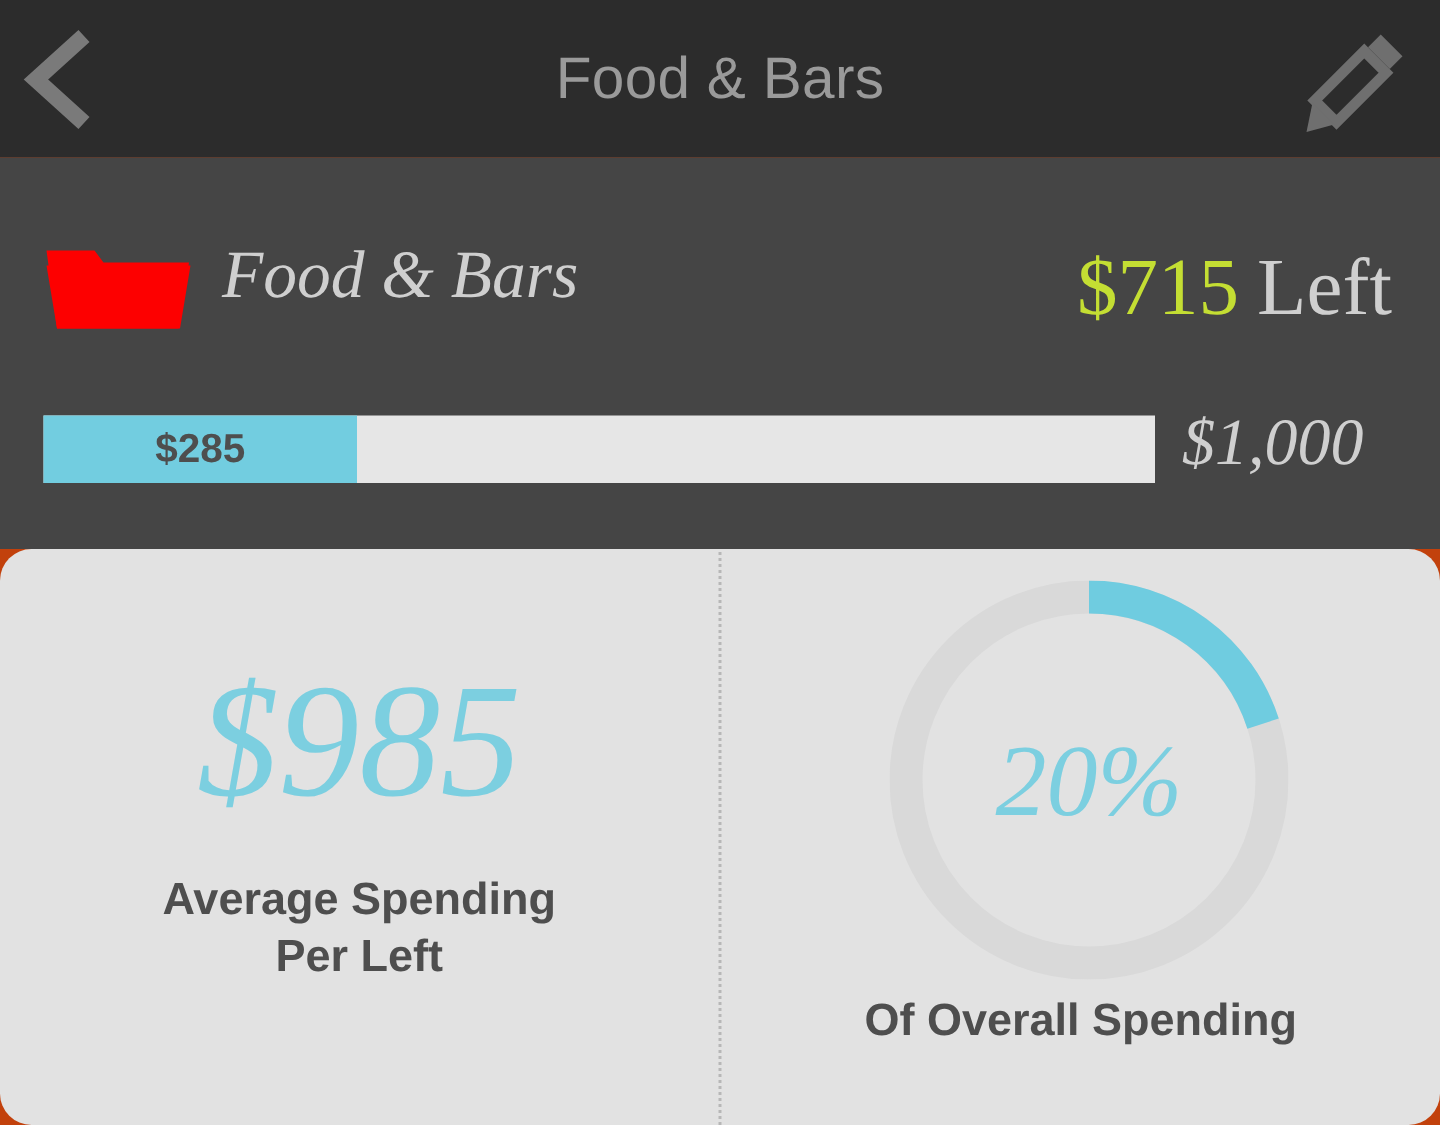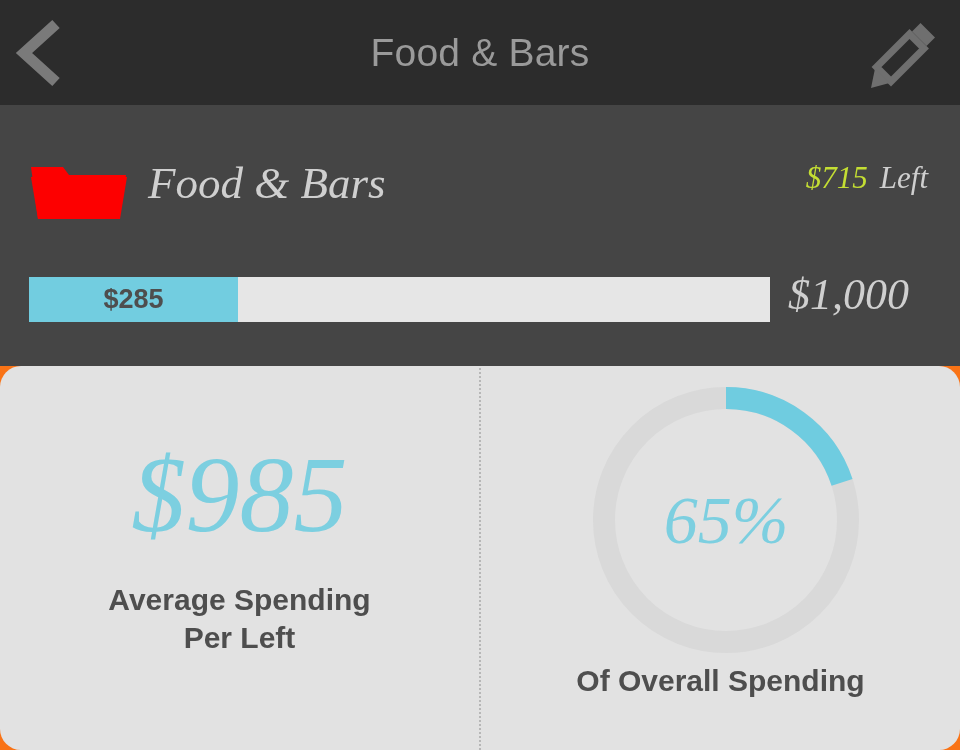--- a/index.html
+++ b/index.html
@@ -5,21 +5,21 @@
   html, body {
     margin: 0;
     padding: 0;
     background: #e2e2e2;
   }
   #app {
     position: relative;
     width: 960px;
     height: 750px;
     overflow: hidden;
-    background: #f97316;
+    background: #c2410c;
     font-family: "Liberation Sans", sans-serif;
     -webkit-font-smoothing: antialiased;
   }
 
   
   .navbar {
     position: absolute;
     left: 0; top: 0;
     width: 960px;
     height: 105px;
@@ -72,22 +72,21 @@
     font-family: "Liberation Serif", "DejaVu Serif", serif;
     font-style: italic;
     font-size: 45px;
     color: #cfcfcf;
     white-space: nowrap;
   }
   .left-amount {
     position: absolute;
     right: 32px; top: 160px;
     font-family: "Liberation Serif", "DejaVu Serif", serif;
-    font-style: italic;
-    font-size: 31px;
+    font-size: 54px;
     color: #cfcfcf;
     white-space: nowrap;
     text-align: right;
   }
   .left-amount .value {
     color: #c4de33;
   }
   .left-amount .word {
     color: #cfcfcf;
     margin-left: 12px;
@@ -267,20 +266,20 @@
         <div>Per Left</div>
       </div>
     </div>
 
     <div class="stat-right">
       <div class="donut-wrap">
         <svg width="266" height="266" viewBox="0 0 266 266">
           <circle cx="133" cy="133" r="122" fill="none" stroke="#d9d9d9" stroke-width="22"></circle>
           <circle id="donut-arc" cx="133" cy="133" r="122" fill="none" stroke="#6fcce0" stroke-width="22" transform="rotate(-90 133 133)" stroke-dasharray="153.30972149518192 766.5486074759095"></circle>
         </svg>
-        <div class="donut-label">65%</div>
+        <div class="donut-label">20%</div>
       </div>
       <div class="donut-caption">Of Overall Spending</div>
     </div>
   </div>
 
   <div class="divider"></div>
 </div>
 
 </body></html>

